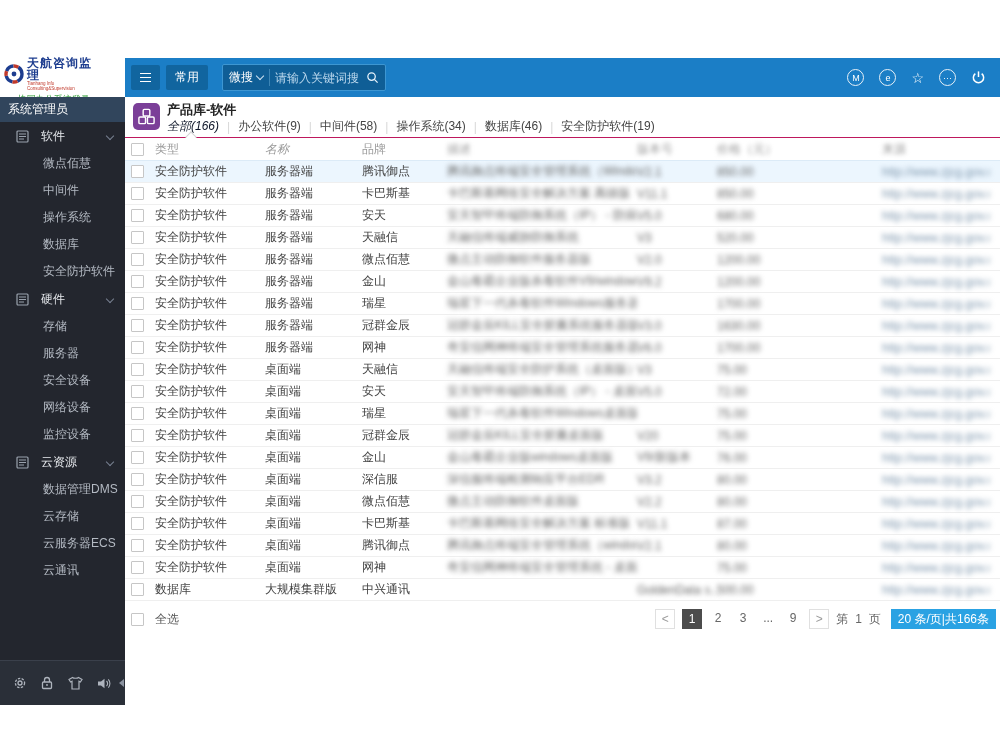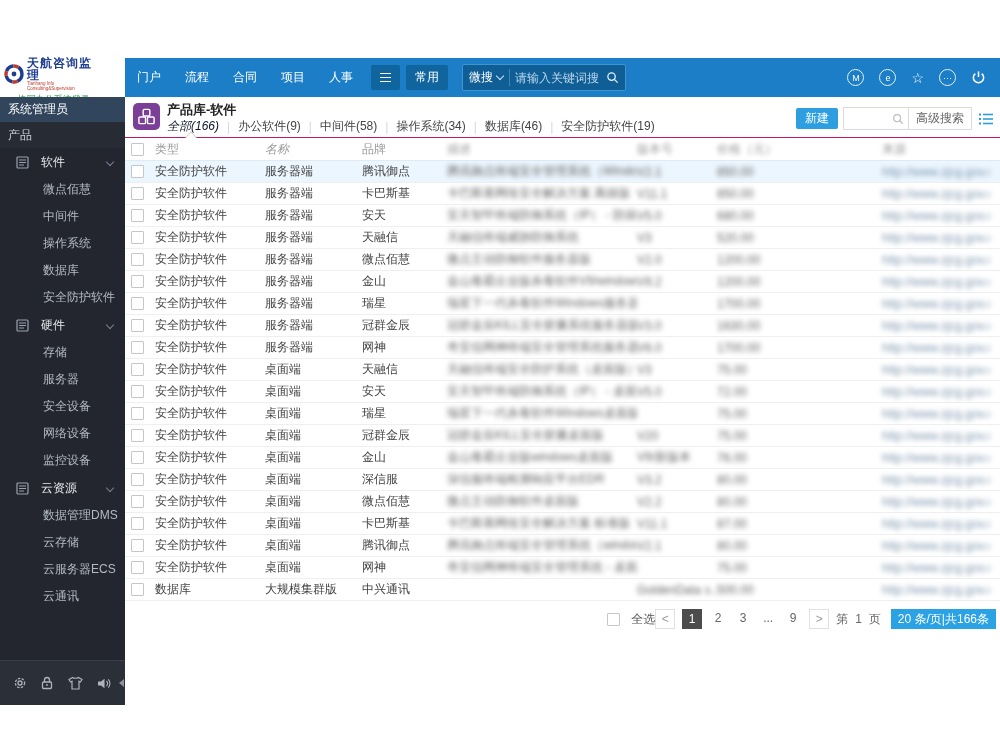--- a/index.html
+++ b/index.html
@@ -78,21 +78,21 @@
     border-bottom:1px solid #efefef;padding-left:6px;}
   .trow.hl{background:#ecf6fe;}
   .cell{overflow:hidden;white-space:nowrap;flex:0 0 auto;box-sizing:border-box;padding-right:4px;}
   .cb{width:11px;height:11px;border:1px solid #c6c6c6;border-radius:1px;background:#fff;flex:0 0 11px;
     margin-right:11px;cursor:pointer;}
   .blur{filter:blur(2.4px);color:#666;}
   .blur-sm{filter:blur(2px);color:#999;}
   .url{color:#7d96ad;}
 
   
-  .tfoot{display:flex;align-items:center;justify-content:flex-end;padding:8px 4px 0 6px;}
+  .tfoot{display:flex;align-items:center;justify-content:space-between;padding:8px 4px 0 6px;}
   .selall{display:flex;align-items:center;font-size:12px;color:#555;}
   .pager{display:flex;align-items:center;gap:7px;font-size:12px;color:#666;}
   .pg{min-width:18px;height:18px;line-height:18px;text-align:center;cursor:pointer;}
   .pg.box{border:1px solid #e0e0e0;color:#9b9b9b;background:#fff;}
   .pg.active{background:#4c4c4c;color:#fff;border:1px solid #4c4c4c;}
   .pgsum{background:#2aa2e3;color:#fff;height:20px;line-height:20px;padding:0 7px;margin-left:3px;}
 </style>
 </head>
 <body>
 
@@ -108,27 +108,20 @@
         </svg>
         <div class="logo-texts">
           <div class="logo-title">天航咨询监理</div>
           <div class="logo-sub">Tianhang Info Consulting&amp;Supervision</div>
         </div>
       </div>
       <div class="logo-login">· 协同办公系统登录</div>
     </div>
 
     <div class="topnav">
-      <div id="nav-items" style="display:flex;align-items:center;">
-          <span class="nav-item">门户</span>
-          <span class="nav-item">流程</span>
-          <span class="nav-item">合同</span>
-          <span class="nav-item">项目</span>
-          <span class="nav-item">人事</span>
-        </div>
       <span class="nav-btn">
         <span class="hamb">
             <i></i>
             <i></i>
             <i></i>
           </span>
       </span>
       <span class="nav-btn">常用</span>
       <span class="searchgrp">
         <span class="scope">
@@ -149,21 +142,20 @@
         <svg width="15" height="15" viewBox="0 0 16 16">
           <path d="M8 1.5v6" stroke="#fff" stroke-width="1.6" fill="none"></path>
           <path d="M4.6 3.8a5.5 5.5 0 1 0 6.8 0" stroke="#fff" stroke-width="1.6" fill="none"></path>
         </svg>
       </span>
     </div>
   </div>
 
   <div class="sidebar">
     <div class="rolebar">系统管理员</div>
-    <div class="rootitem">产品</div>
     <div id="side-menu">
         <div class="sec-head">
           <span class="sec-ico"><svg width="13" height="13" viewBox="0 0 13 13">
               <rect x="1" y="1" width="11" height="11" rx="1" fill="none" stroke="#9aa2ad" stroke-width="1.2"></rect>
               <line x1="3" y1="4" x2="10" y2="4" stroke="#9aa2ad"></line>
               <line x1="3" y1="6.5" x2="10" y2="6.5" stroke="#9aa2ad"></line>
               <line x1="3" y1="9" x2="8" y2="9" stroke="#9aa2ad"></line>
             </svg></span>
           <span class="sec-label">软件</span>
           <span class="sec-caret"></span>
@@ -242,39 +234,20 @@
           <span class="tab">中间件(58)</span>
           <span class="tab-sep">|</span>
           <span class="tab">操作系统(34)</span>
           <span class="tab-sep">|</span>
           <span class="tab">数据库(46)</span>
           <span class="tab-sep">|</span>
           <span class="tab">安全防护软件(19)</span>
         </div>
       <span class="tab-caret"></span>
 
-      <div class="toolbar">
-        <button class="btn-new">新建</button>
-        <span class="srch-wrap">
-          <input style="">
-          <svg width="12" height="12" viewBox="0 0 14 14" style="margin-right:4px;">
-            <circle cx="6" cy="6" r="4" fill="none" stroke="#bdbdbd" stroke-width="1.4"></circle>
-            <line x1="9" y1="9" x2="12.5" y2="12.5" stroke="#bdbdbd" stroke-width="1.4"></line>
-          </svg>
-          <span class="adv-btn">高级搜索</span>
-        </span>
-        <svg class="listicon" width="16" height="14" viewBox="0 0 16 14">
-          <rect x="1" y="1.5" width="2" height="2" fill="#2d9fe0"></rect>
-            <line x1="5" y1="2.5" x2="15" y2="2.5" stroke="#2d9fe0" stroke-width="1.6"></line>
-          <rect x="1" y="6" width="2" height="2" fill="#2d9fe0"></rect>
-            <line x1="5" y1="7" x2="15" y2="7" stroke="#2d9fe0" stroke-width="1.6"></line>
-          <rect x="1" y="10.5" width="2" height="2" fill="#2d9fe0"></rect>
-            <line x1="5" y1="11.5" x2="15" y2="11.5" stroke="#2d9fe0" stroke-width="1.6"></line>
-        </svg>
-      </div>
     </div>
 
     <div id="thead" class="thead">
         <span class="cb"></span>
         <span class="cell" style="width: 110px;">类型</span>
         <span class="cell" style="width: 97px; font-style: italic;">名称</span>
         <span class="cell" style="width: 85px;">品牌</span>
         <span class="cell blur-sm" style="width: 190px;">描述</span>
         <span class="cell blur-sm" style="width: 80px;">版本号</span>
         <span class="cell blur-sm" style="width: 165px;">价格（元）</span>

